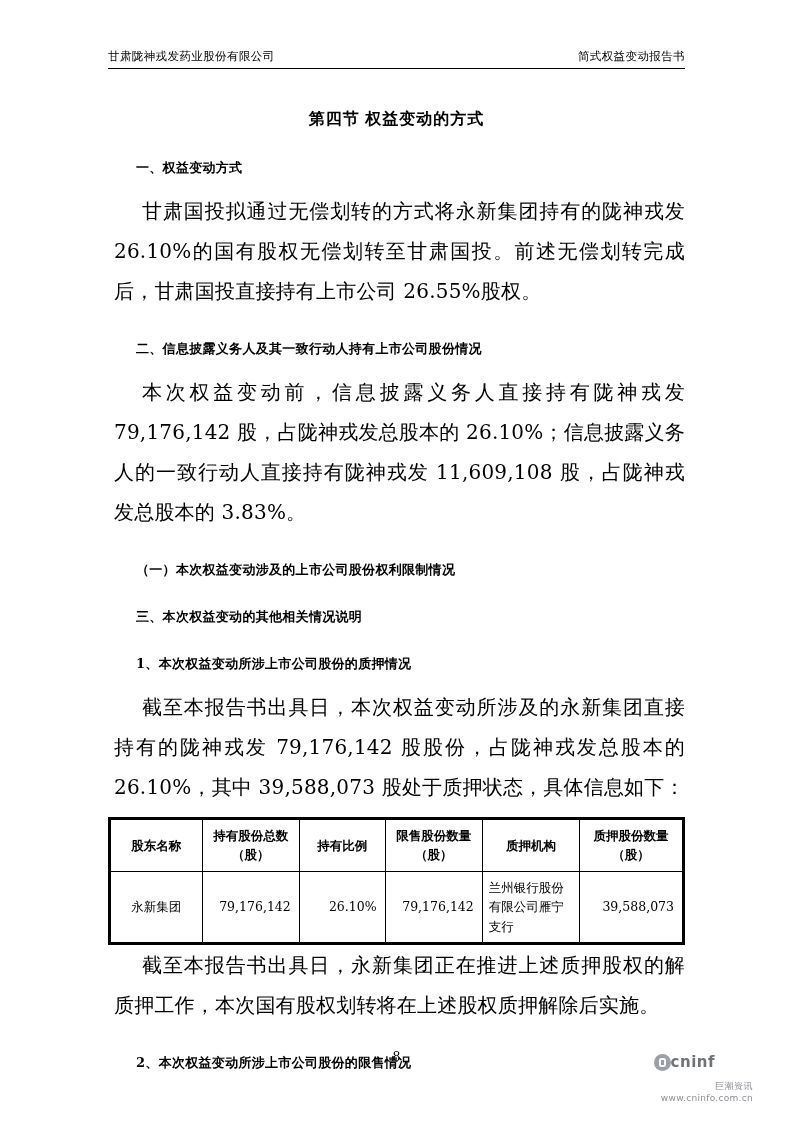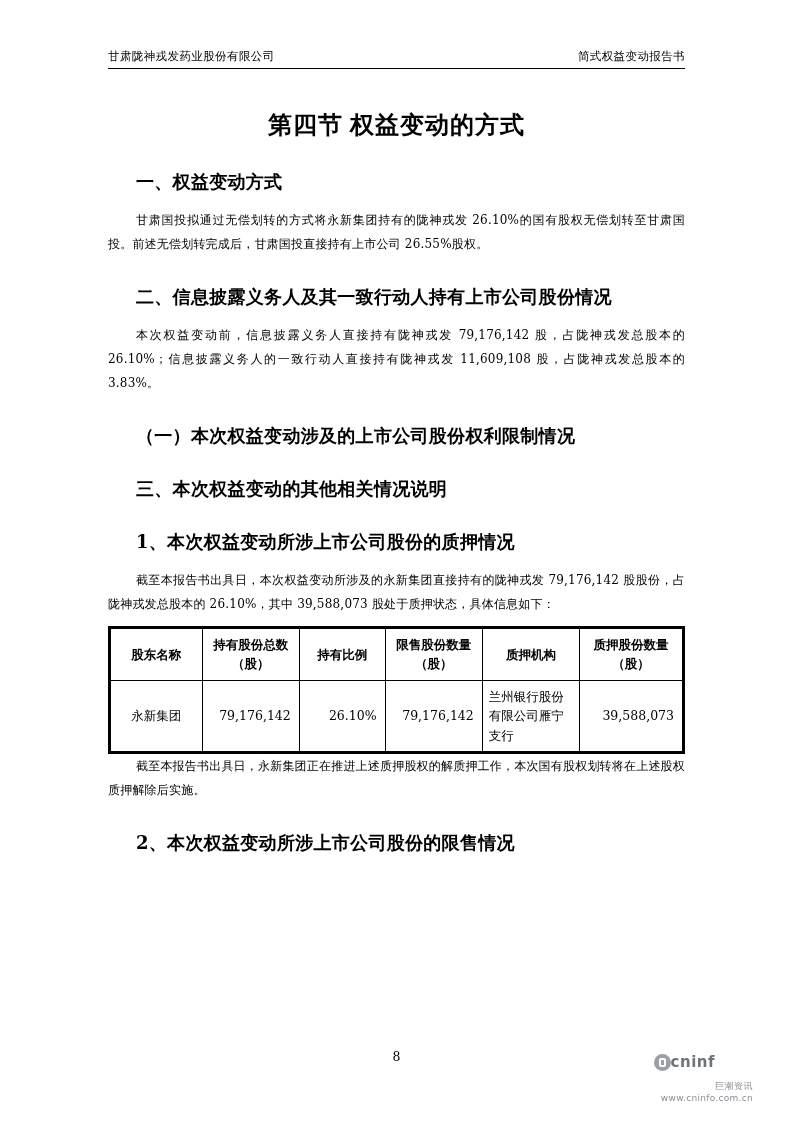--- a/index.html
+++ b/index.html
@@ -33,39 +33,39 @@
     padding-bottom: 4px;
     border-bottom: 1px solid #000;
     letter-spacing: 0.4px;
   }
   .doc-header .left { white-space: nowrap; }
   .doc-header .right { white-space: nowrap; }
 
   
   h1.section-title {
     text-align: center;
-    font-size: 24px;
+    font-size: 16px;
     font-weight: bold;
     margin: 40px 0 28px 0;
     letter-spacing: 1px;
-    font-family: Liberation Serif, serif;
+    font-family: Liberation Sans, sans-serif;
   }
 
   h2.sub-title {
-    font-size: 18px;
+    font-size: 13px;
     font-weight: bold;
     margin: 29px 0 14px 0;
     text-indent: 28px;
     letter-spacing: 0.3px;
   }
 
   p.body-text {
-    font-size: 12px;
+    font-size: 20px;
     line-height: 2.0;
-    margin: 0 0 10px 0;
+    margin: 0 0 10px 6px;
     text-indent: 28px;
     text-align: justify;
     letter-spacing: 0.2px;
   }
 
   
   table.data-table {
     border-collapse: collapse;
     width: 100%;
     margin: 18px 0 14px 0;

